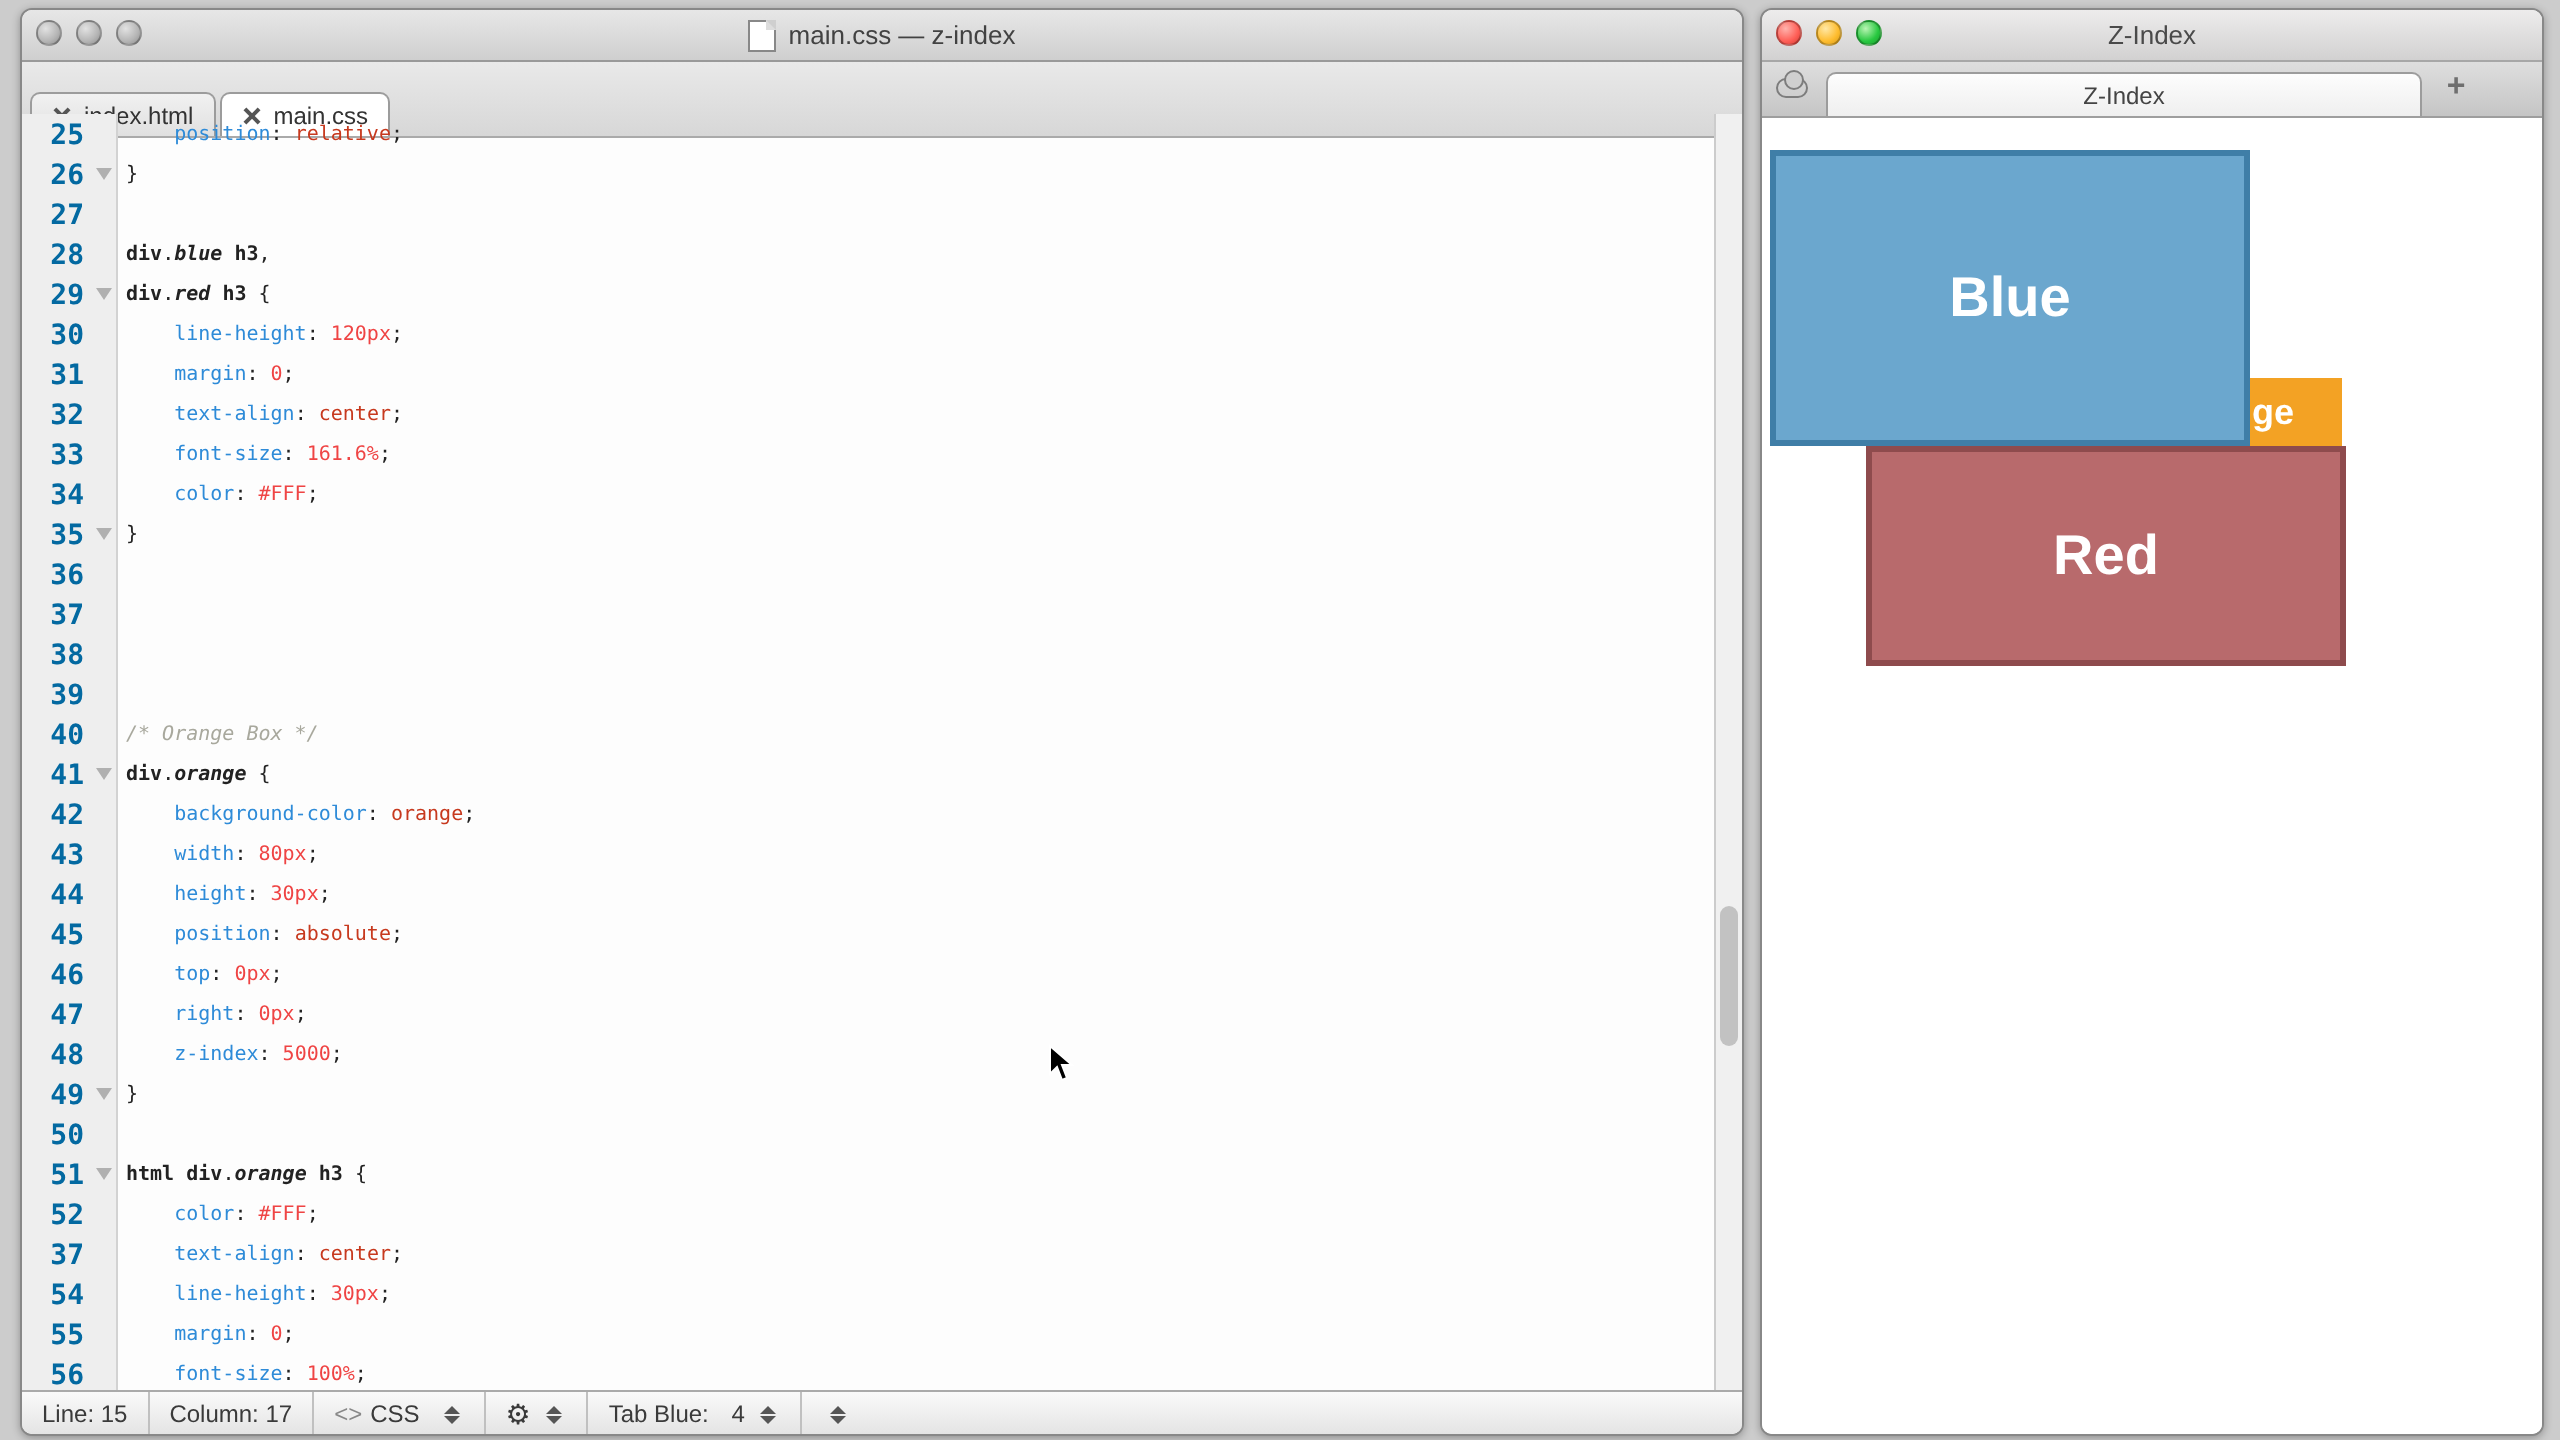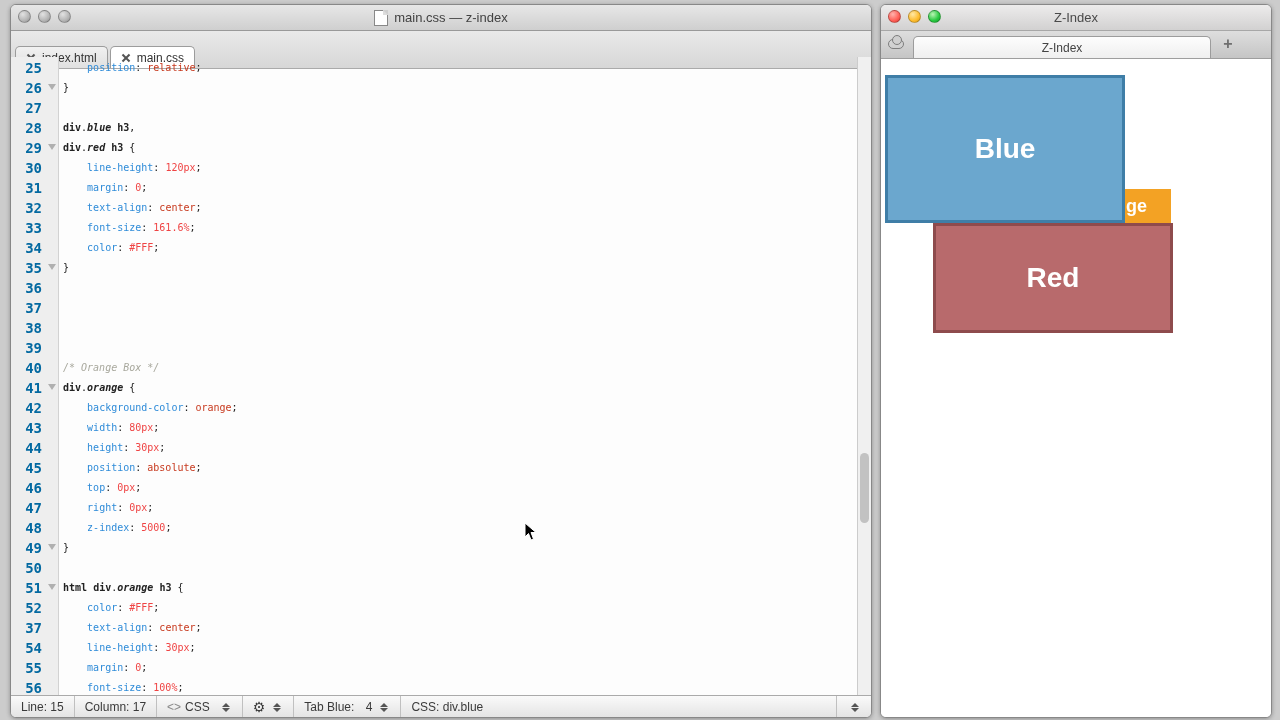--- a/index.html
+++ b/index.html
@@ -184,23 +184,20 @@
       </div>
       <div class="cell">
           <span style="font-size:14px">⚙</span>
           <span class="drop"></span>
         </div>
       <div class="cell">
         <span>Tab Blue:</span>&nbsp;
         <span>4</span>
         <span class="drop"></span>
       </div>
-      <div class="cell grow">
-        <span>CSS: div.blue</span>
-      </div>
       <div class="cell" style="border-right:none">
           <span class="drop"></span>
         </div>
     </div>
   </div>
 
   <div class="browser-window">
     <div class="btitle">
       <div class="traffic">
         <div class="dot r"></div>

